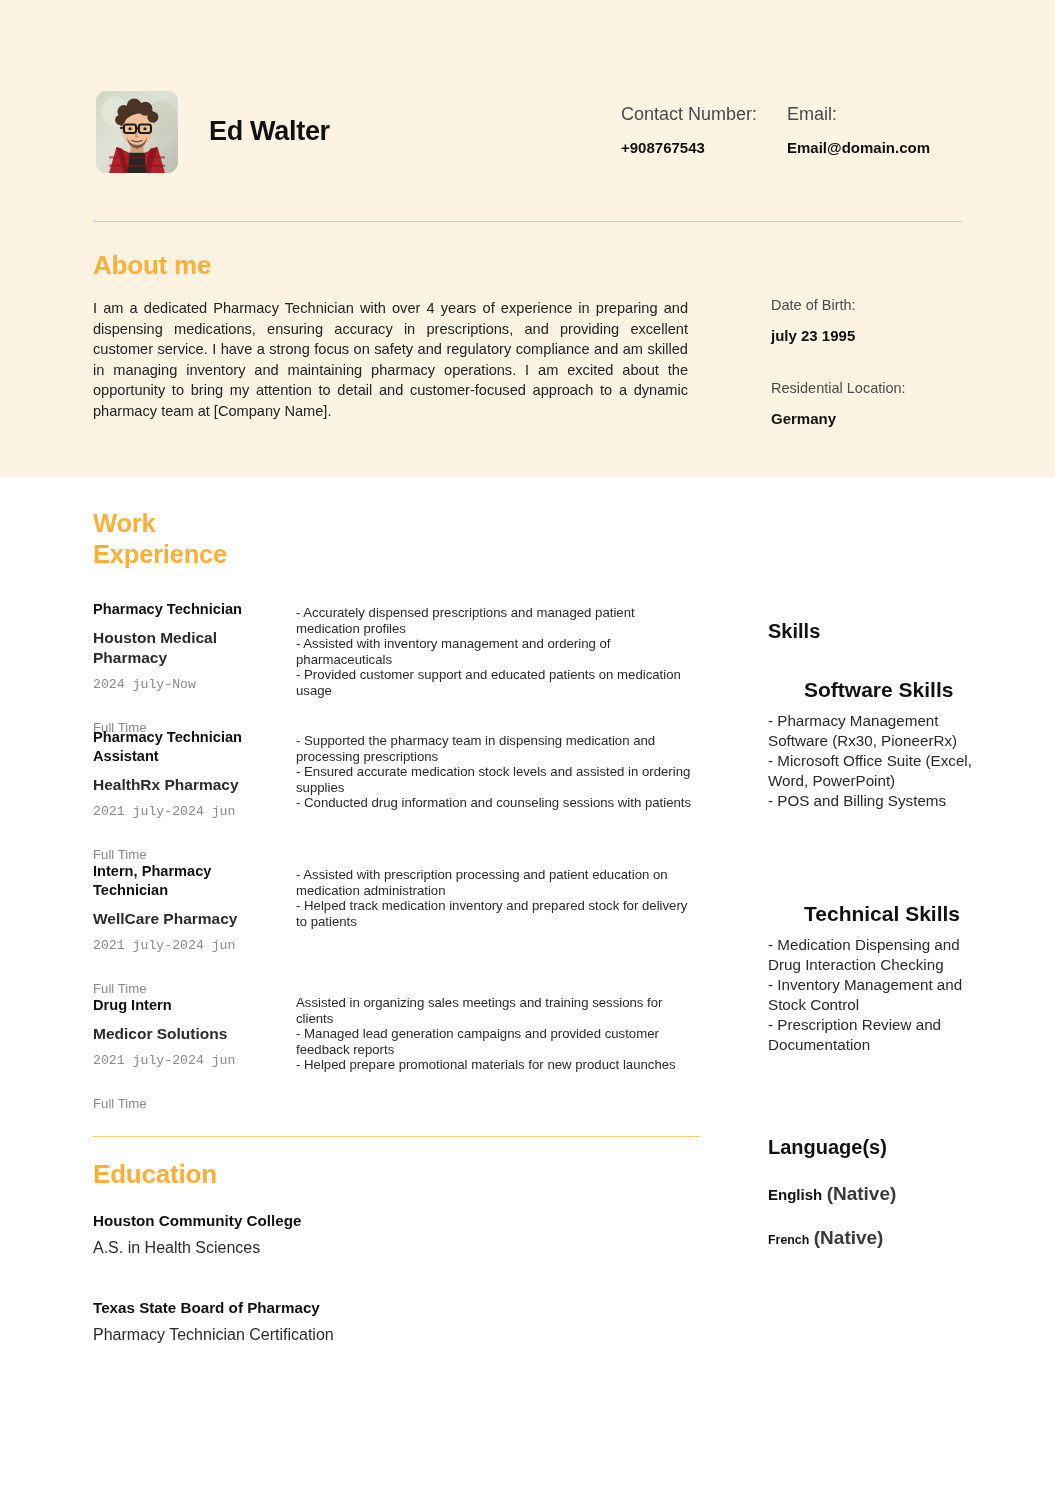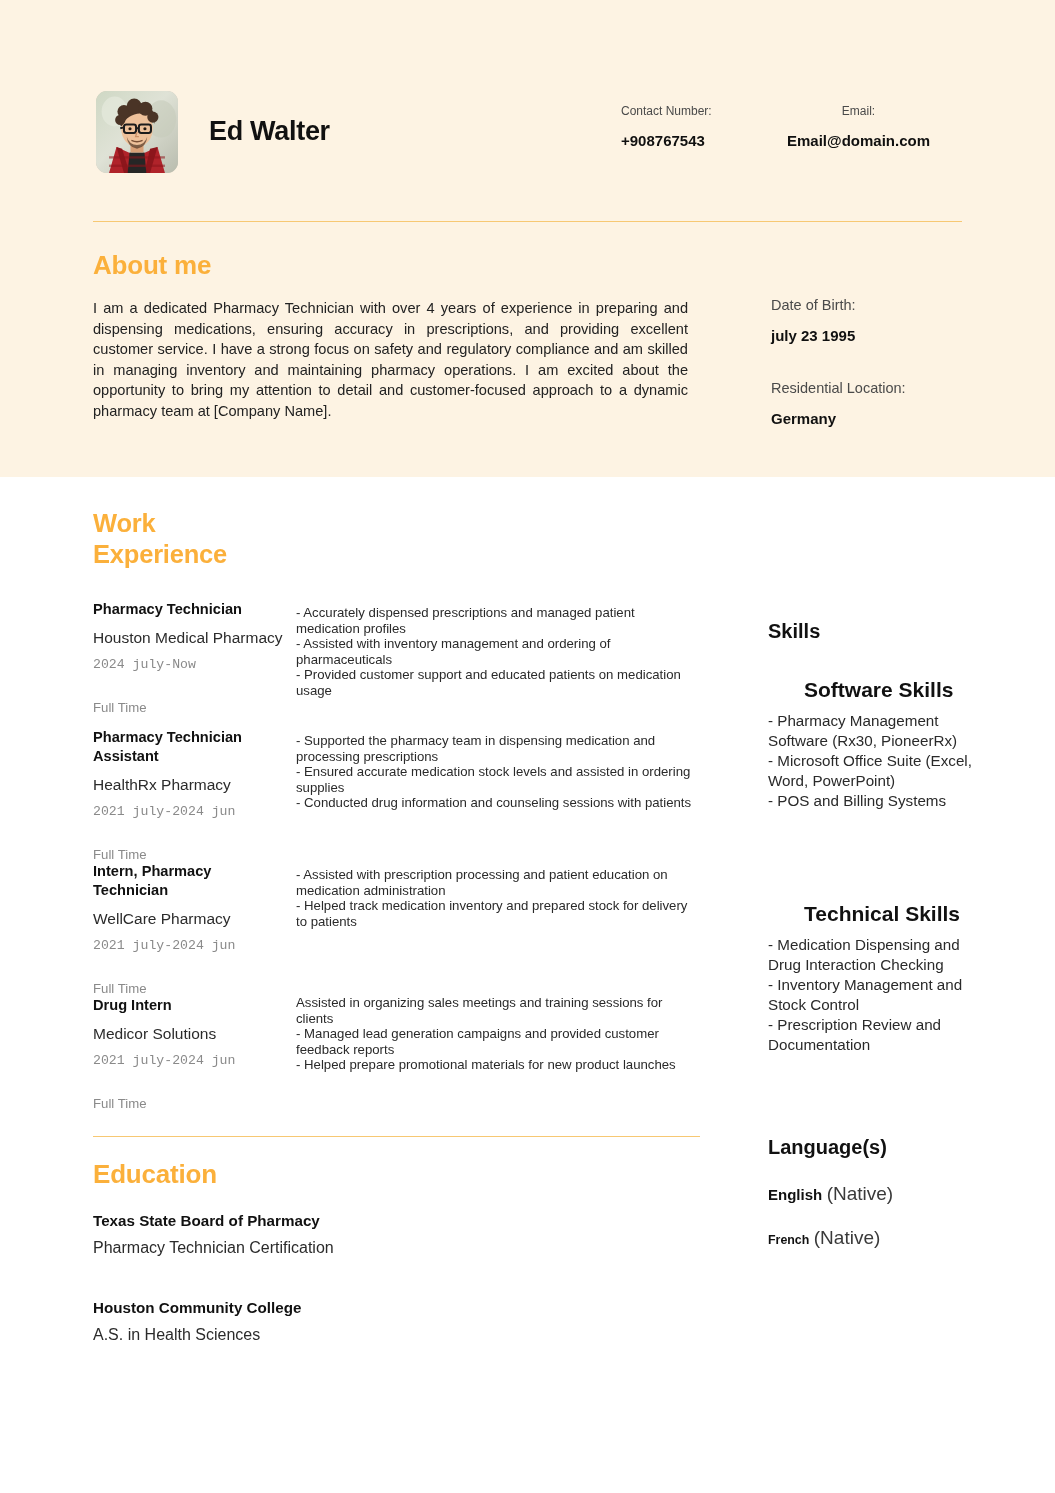--- a/index.html
+++ b/index.html
@@ -26,21 +26,21 @@
     border-radius: 14px; overflow: hidden; background: #cfc6b8;
     border: 3px solid #fdf3e3;
   }
   .avatar svg { display: block; width: 100%; height: 100%; }
   .person-name {
     position: absolute; left: 116px; top: 30px;
     font-size: 27px; font-weight: 700; letter-spacing: -0.3px; color: #111; text-align: right;
   }
   .contact-block { position: absolute; left: 528px; top: 18px; }
   .email-block { position: absolute; left: 694px; top: 18px; }
-  .contact-label { font-size: 12px; color: #4a4a4a; font-weight: 400; text-align: center; }
+  .contact-label { font-size: 18px; color: #4a4a4a; font-weight: 400; }
   .contact-value { font-size: 15px; color: #101010; font-weight: 700; margin-top: 14px; }
 
   .hdr-divider {
     position: absolute; left: 93px; top: 221px; width: 869px; height: 0;
     border-top: 1.4px solid #f7c873;
   }
 
   
   .about-heading {
     position: absolute; left: 93px; top: 250px;
@@ -58,21 +58,21 @@
   
   .work-heading {
     position: absolute; left: 93px; top: 508px; width: 250px;
     font-size: 25.5px; font-weight: 800; color: #fbb03b; line-height: 31px;
     letter-spacing: -0.2px;
   }
   .jobs { position: absolute; left: 93px; top: 600px; width: 600px; }
   .job { position: relative; width: 600px; }
   .job-left { position: absolute; left: 0; top: 0; width: 190px; }
   .job-title { font-size: 14.6px; font-weight: 700; color: #111; line-height: 19px; }
-  .job-company { font-size: 15.5px; font-weight: 400; color: #2b2b2b; line-height: 20px; margin-top: 9px; }
+  .job-company { font-size: 15.5px; font-weight: 700; color: #2b2b2b; line-height: 20px; margin-top: 9px; }
   .job-dates { font-size: 13.2px; color: #8a8a8a; margin-top: 9px; font-family: Liberation Mono, monospace; }
   .job-type  { font-size: 13.2px; color: #8a8a8a; margin-top: 28px; }
   .job-right {
     position: absolute; left: 203px; top: 5px; width: 397px;
     font-size: 13.2px; line-height: 15.6px; color: #2a2a2a; white-space: pre-line;
   }
 
   
   .skills-heading {
     position: absolute; left: 768px; top: 620px;
@@ -85,21 +85,21 @@
     white-space: pre-line;
   }
   .lang-heading {
     position: absolute; left: 768px; top: 1136px;
     font-size: 20px; font-weight: 700; color: #111;
   }
   .lang-list { position: absolute; left: 768px; top: 1183px; width: 220px; }
   .lang-row { margin-bottom: 22px; }
   .lang-name-lg { font-size: 15px; font-weight: 700; color: #111; }
   .lang-name-sm { font-size: 12.4px; font-weight: 700; color: #111; }
-  .lang-level { font-size: 19px; font-weight: 400; color: #3a3a3a; }
+  .lang-level { font-size: 19px; font-weight: 700; color: #3a3a3a; }
 
   
   .edu-divider {
     position: absolute; left: 93px; top: 1136px; width: 607px; height: 0;
     border-top: 1.4px solid #f7c873;
   }
   .edu-heading {
     position: absolute; left: 93px; top: 1159px;
     font-size: 26px; font-weight: 800; color: #fbb03b; letter-spacing: -0.2px;
   }
@@ -262,22 +262,22 @@
     <div class="lang-row">
       <span class="lang-name-sm">French</span>
       <span class="lang-level">(Native)</span>
     </div>
   </div>
 
   <div class="edu-divider"></div>
   <div class="edu-heading">Education</div>
   <div class="edu-list">
     <div class="edu-item">
+      <div class="edu-school">Houston Community College</div>
+      <div class="edu-degree">A.S. in Health Sciences</div>
+    </div>
+    <div class="edu-item">
       <div class="edu-school">Texas State Board of Pharmacy</div>
       <div class="edu-degree">Pharmacy Technician Certification</div>
     </div>
-    <div class="edu-item">
-      <div class="edu-school">Houston Community College</div>
-      <div class="edu-degree">A.S. in Health Sciences</div>
-    </div>
   </div>
 
 </div>
 
 </body></html>

